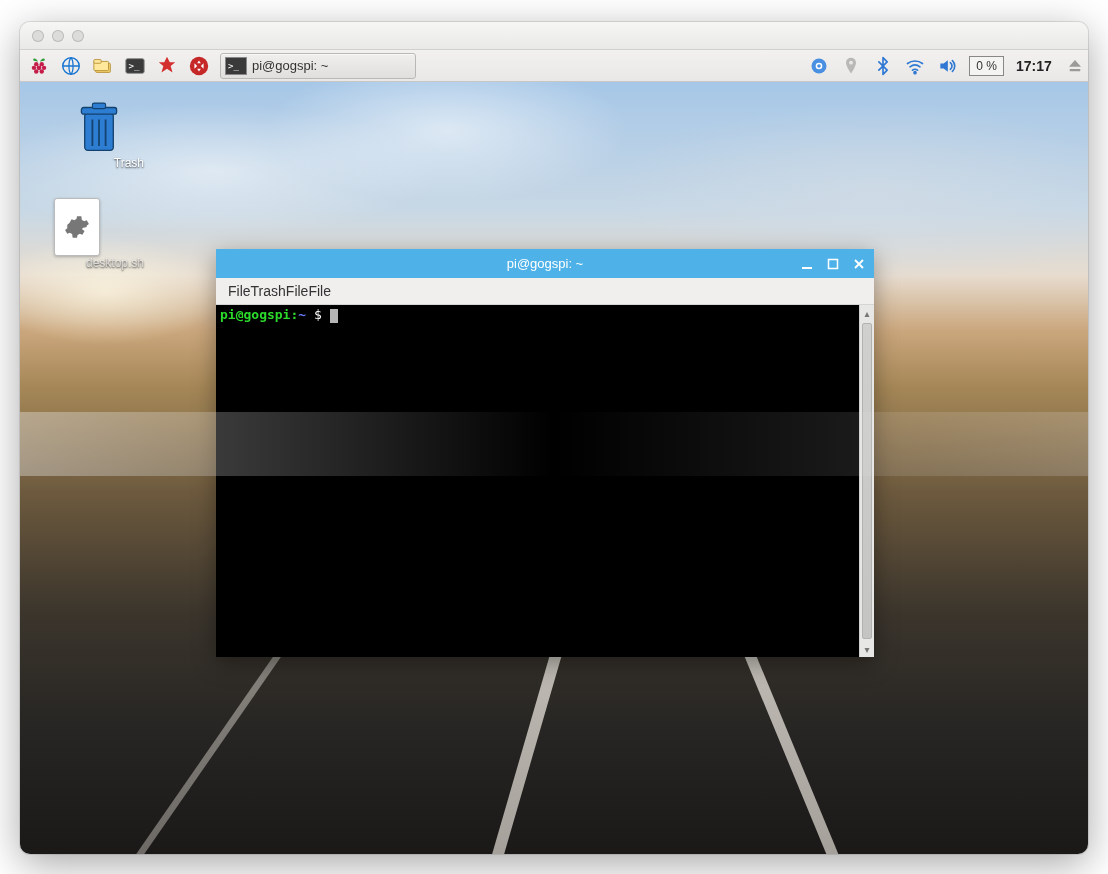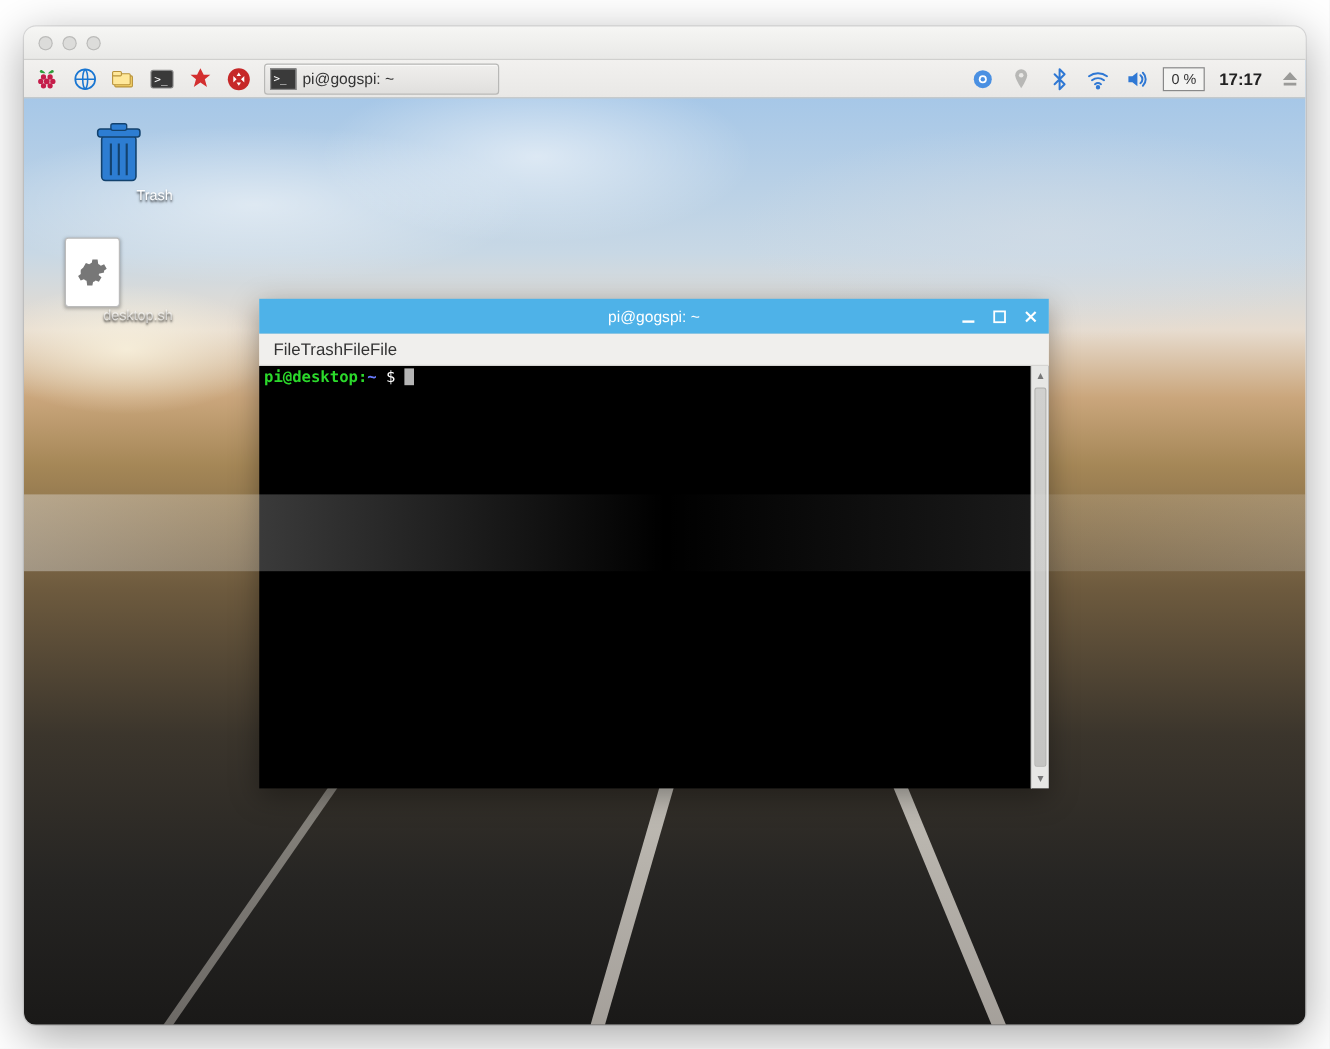--- a/index.html
+++ b/index.html
@@ -286,21 +286,21 @@
             </span>
         </div>
       </div>
       <div class="term-menu">
         <span>File</span>
         <span>Trash</span>
         <span>File</span>
         <span>File</span>
       </div>
       <div class="term-body">
-        <div class="term-content"><span class="prompt-user">pi@desktop</span><span class="prompt-user">:</span><span class="prompt-tilde">~</span><span class="prompt-dollar"> $ </span><span class="cursor"></span></div>
+        <div class="term-content"><span class="prompt-user">pi@gogspi</span><span class="prompt-user">:</span><span class="prompt-tilde">~</span><span class="prompt-dollar"> $ </span><span class="cursor"></span></div>
         <div class="term-scroll">
           <div class="arrow up">▴</div>
           <div class="thumb"></div>
           <div class="arrow down">▾</div>
         </div>
       </div>
     </div>
   </div>
 </div>
 

